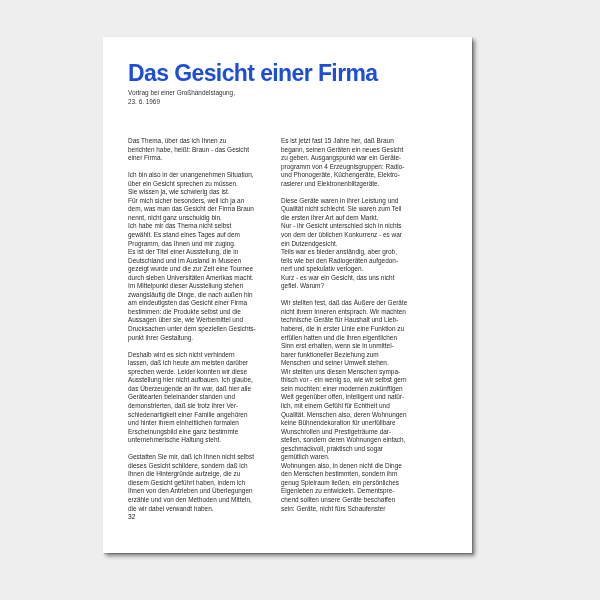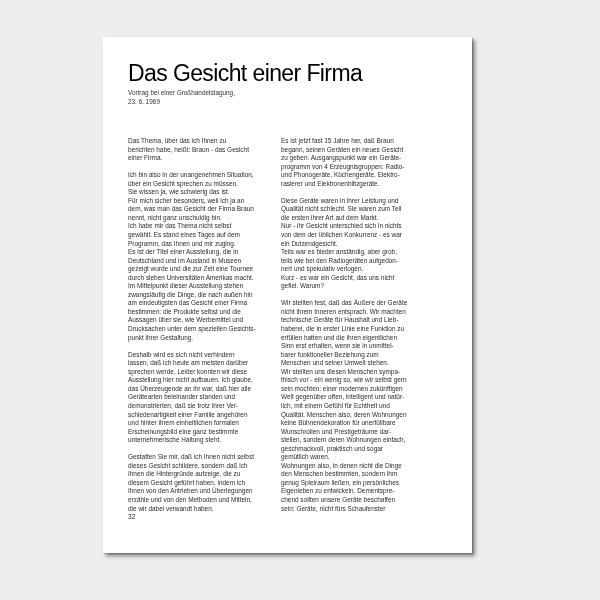--- a/index.html
+++ b/index.html
@@ -19,23 +19,23 @@
       background: #ffffff;
       box-shadow: 3px 3px 4px rgba(0,0,0,0.45), 1px 1px 1px rgba(0,0,0,0.2);
       font-family: "Liberation Sans", sans-serif;
       color: #222;
     }
     .title {
       position: absolute;
       left: 25px;
       top: 23px;
       font-size: 23px;
-      font-weight: normal;
+      font-weight: bold;
       letter-spacing: -0.6px;
-      color: #000000;
+      color: #1d4ed8;
       margin: 0;
       white-space: nowrap;
     }
     .subtitle {
       position: absolute;
       left: 25px;
       top: 52px;
       font-size: 6.4px;
       line-height: 8.6px;
       color: #333;

